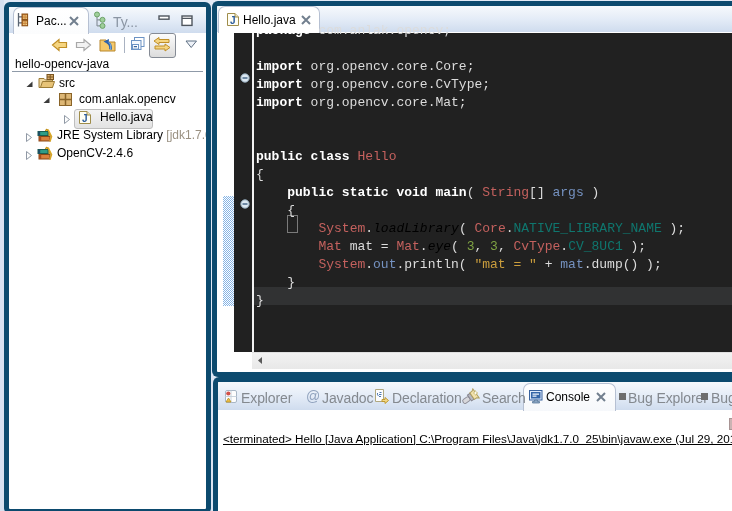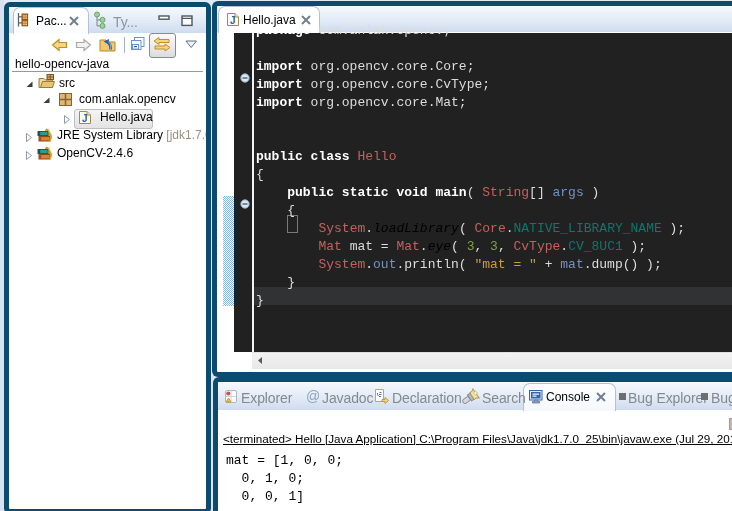--- a/index.html
+++ b/index.html
@@ -257,16 +257,13 @@
   <svg class="abs" style="left:377px;top:9px" width="12" height="12">
     <path class="xclose" d="M2 2 L10 10 M10 2 L2 10"></path>
   </svg>
   <div class="abs" style="left:401px;top:11px;width:7px;height:7px;background:#6e6e6e"></div>
   <div class="gtxt abs" style="left:410px;top:8px">Bug Explorer</div>
   <div class="abs" style="left:483px;top:11px;width:7px;height:7px;background:#6e6e6e"></div>
   <div class="gtxt abs" style="left:493px;top:8px">Bug Explorer</div>
 
   <div class="abs" style="left:511px;top:36px;width:8px;height:10px;background:#cbb3b3;border:1px solid #a89494"></div>
   <div class="abs" style="left:5px;top:50px;width:600px;font-size:11.7px;color:#000;white-space:nowrap;text-decoration:underline">&lt;terminated&gt; Hello [Java Application] C:\Program Files\Java\jdk1.7.0_25\bin\javaw.exe (Jul 29, 2013 10:18:22 PM)</div>
-  <div class="mono abs" style="left:8px;top:70px;color:#000">mat = [1, 0, 0;
-  0, 1, 0;
-  0, 0, 1]</div>
 </div>
 
 </body></html>

